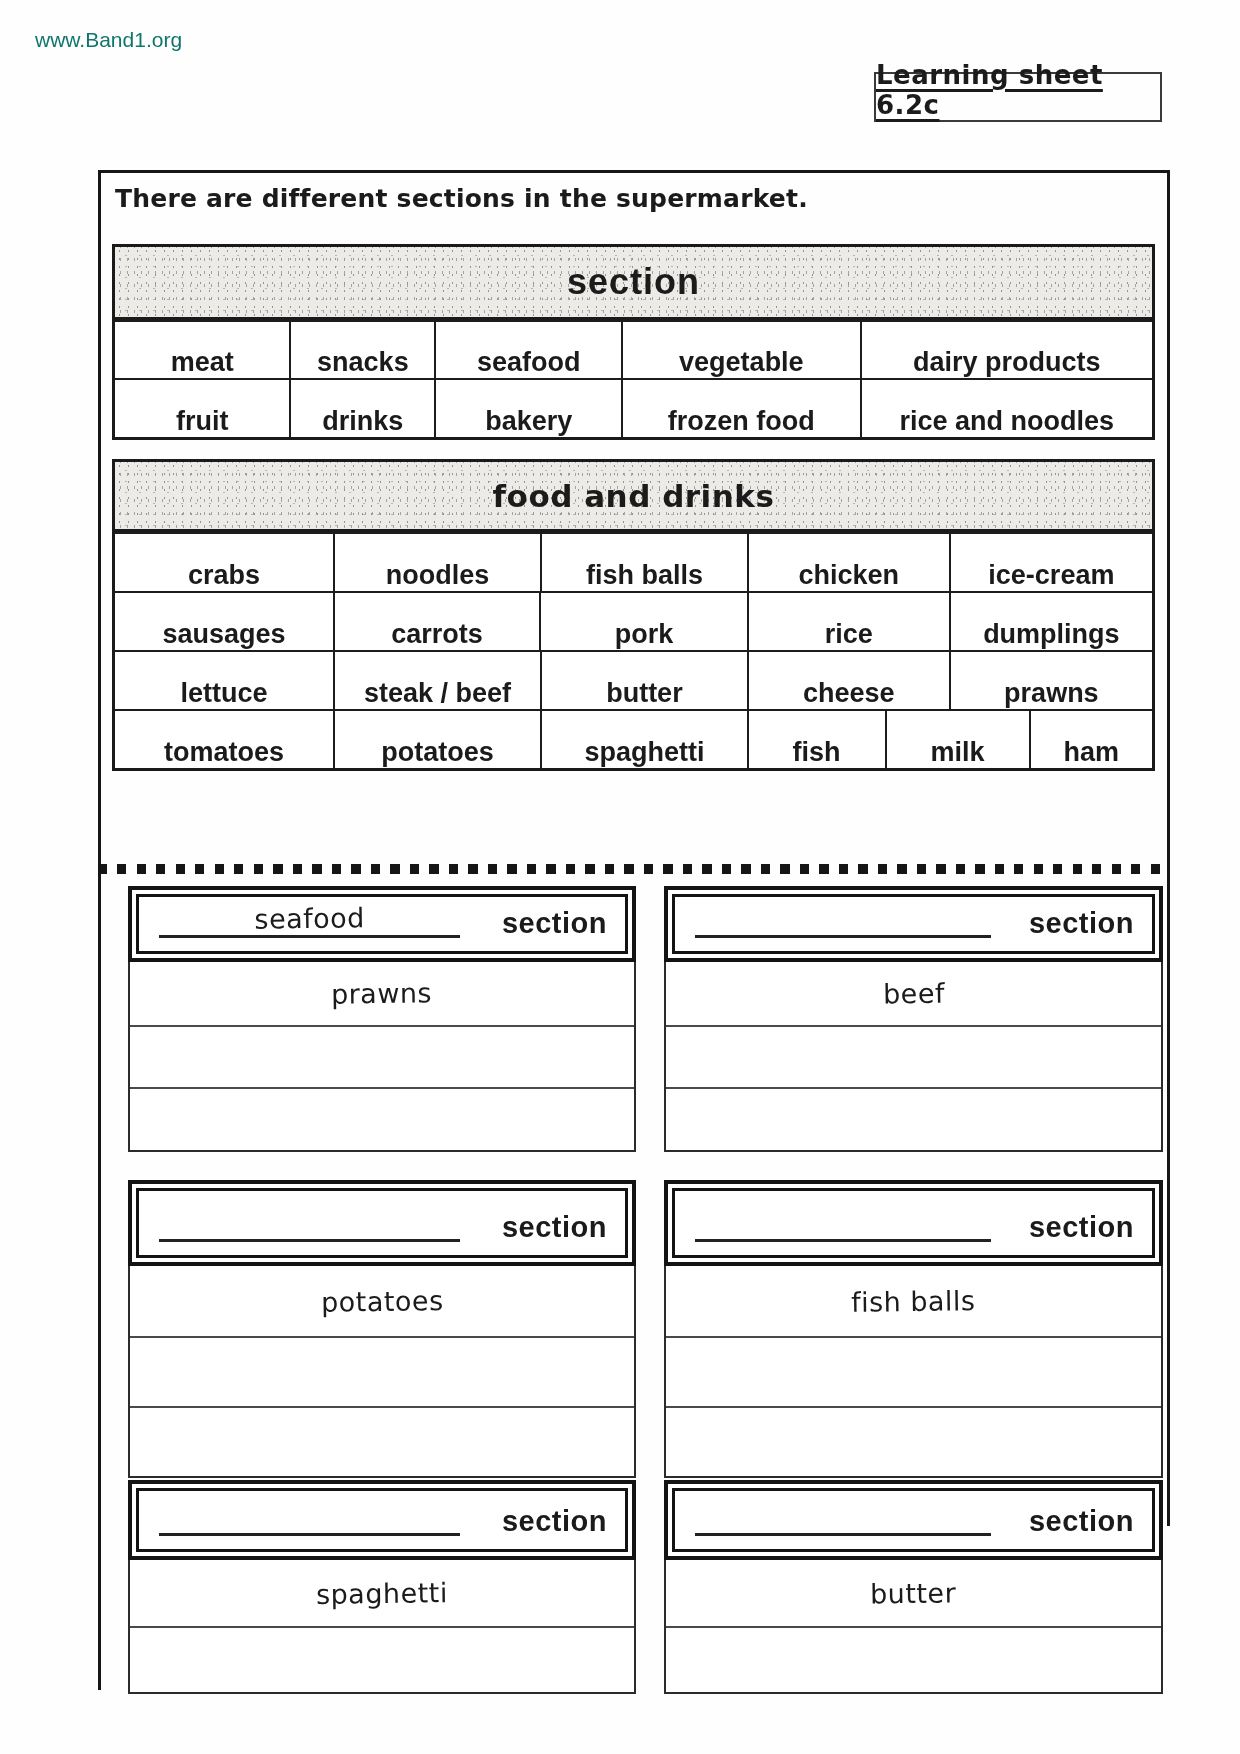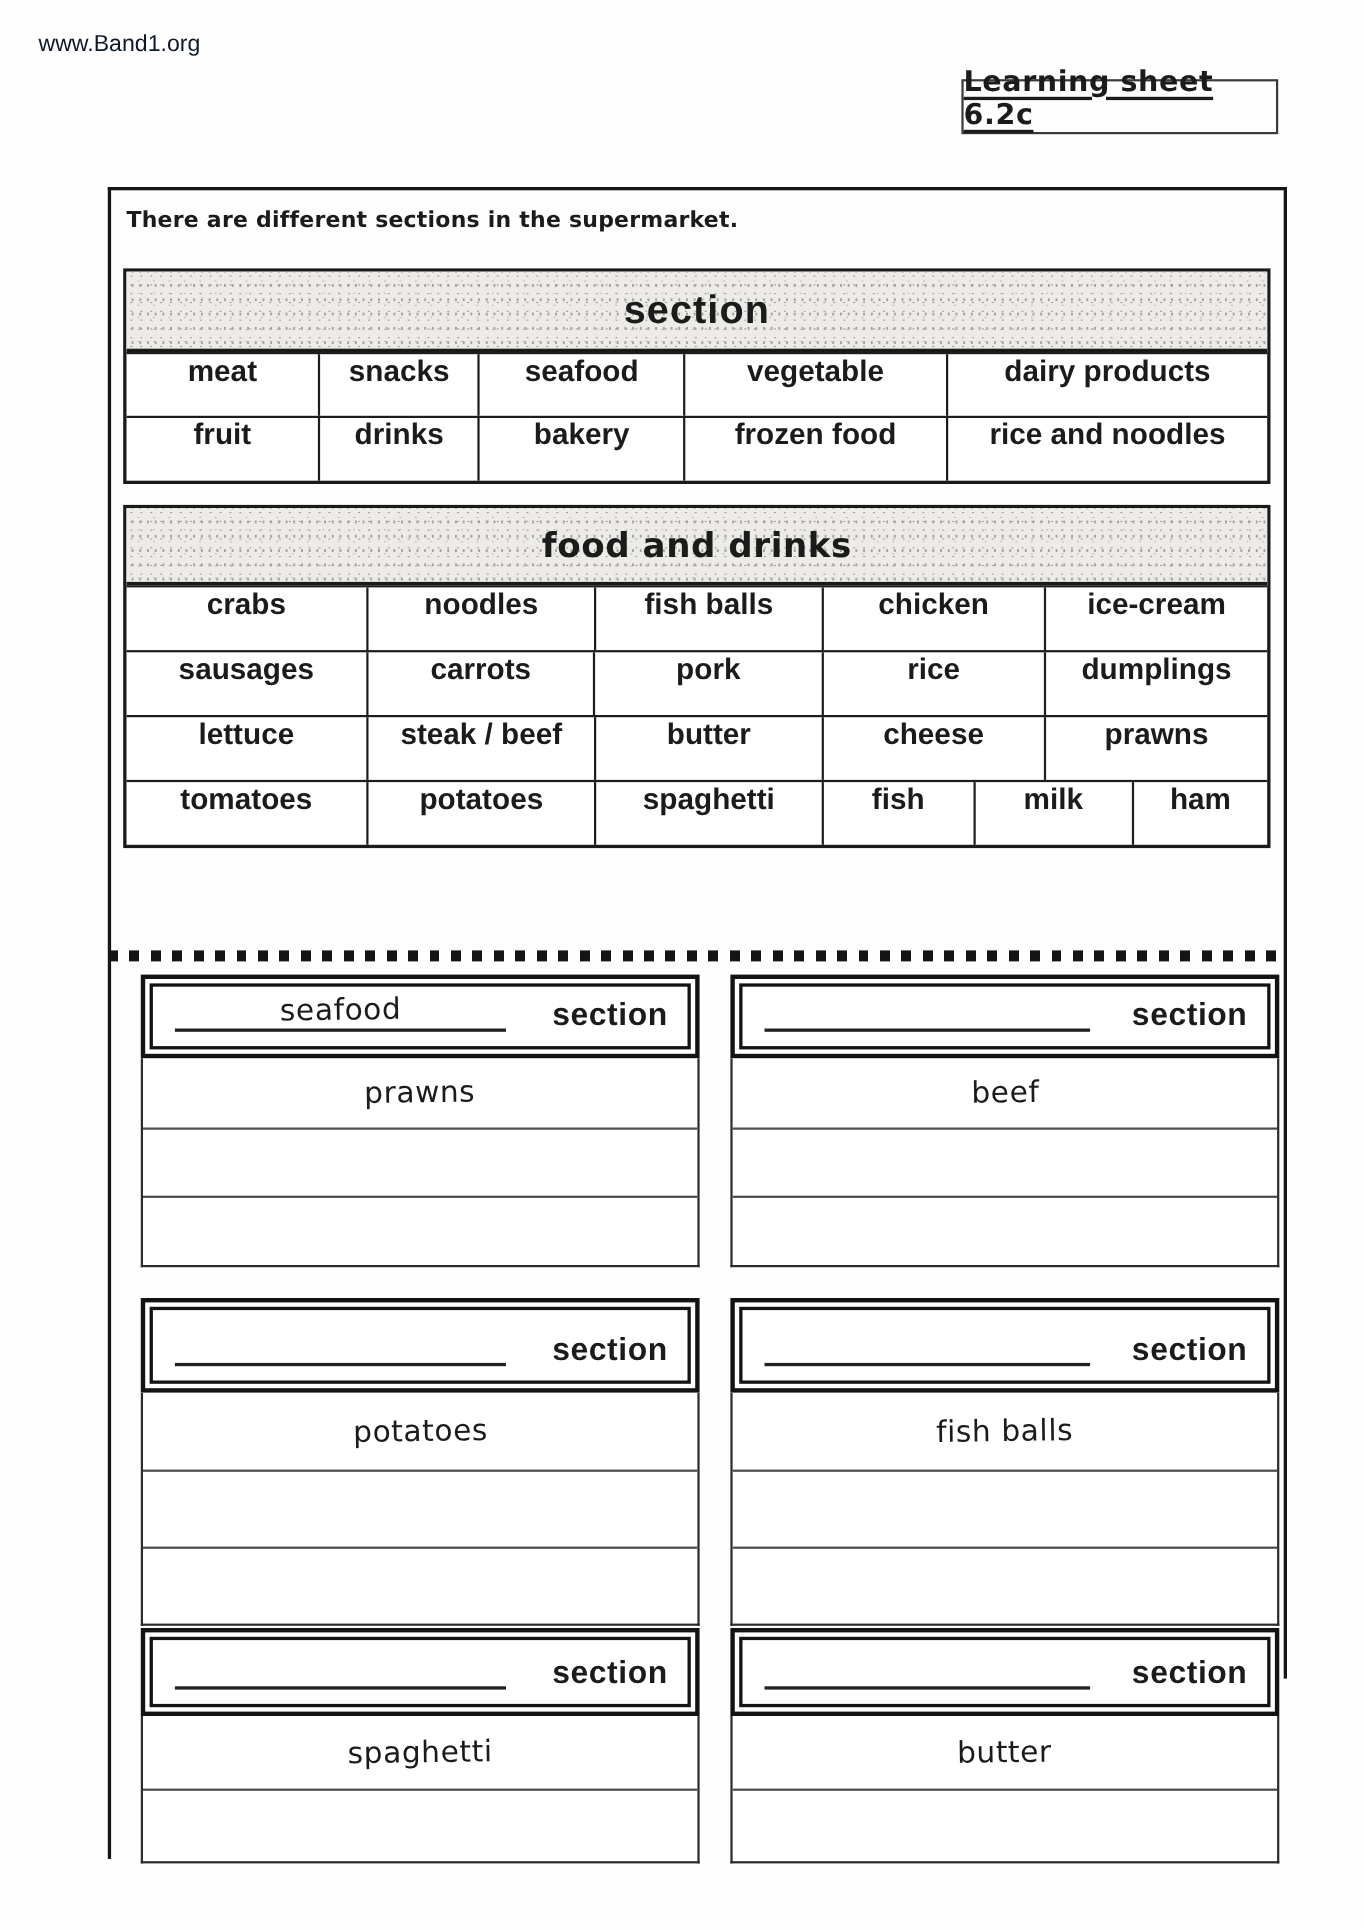--- a/index.html
+++ b/index.html
@@ -5,39 +5,39 @@
   * { margin:0; padding:0; box-sizing:border-box; }
   html,body { background:#ffffff; }
   .page {
     position:relative; width:1240px; height:1754px; margin:0 auto;
     background:#fefefe; color:#1b1b1b; overflow:hidden;
     font-family:"DejaVu Sans", sans-serif;
   }
   .abs { position:absolute; }
 
   
-  .watermark { left:35px; top:28px; font-family:"Liberation Sans",sans-serif; font-size:21px; color:#0f172a; }
+  .watermark { left:35px; top:28px; font-family:"Liberation Sans",sans-serif; font-size:21px; color:#0f766e; }
   .sheet-label {
     left:874px; top:72px; width:288px; height:50px;
     border:2px solid #3a3a3a; display:flex; align-items:flex-end; justify-content:center;
   }
   .sheet-label span {
     font-size:26px; font-weight:800; letter-spacing:0.5px;
     text-decoration:underline; text-decoration-thickness:2.5px; text-underline-offset:5px;
   }
   .name-row { left:112px; top:120px; width:1060px; display:flex; align-items:flex-end; font-size:27px; font-weight:600; white-space:pre; }
   .blank-line { display:inline-block; border-bottom:3px solid #2a2a2a; height:30px; }
 
   
   .frame-top   { left:98px;  top:170px; width:1072px; border-top:3px solid #161616; }
   .frame-left  { left:98px;  top:170px; height:1520px; border-left:3px solid #161616; }
   .frame-right { left:1167px; top:170px; height:1356px; border-left:3px solid #161616; }
 
   
-  .instructions { left:115px; top:180px; width:950px; font-size:20px; font-weight:600; letter-spacing:0.2px; }
+  .instructions { left:115px; top:180px; width:950px; font-size:25px; font-weight:600; letter-spacing:0.2px; }
   .instructions .line { line-height:38px; }
   .uline-bold {
     font-weight:800;
     text-decoration:underline; text-decoration-thickness:3px; text-underline-offset:5px;
   }
   .instructions .gap { display:inline-block; width:7px; }
 
   
   .tbl { border:3px solid #1a1a1a; background:#ffffff; }
   .tbl-header {
@@ -49,21 +49,21 @@
       radial-gradient(#b7b5af 0.8px, transparent 0.9px),
       radial-gradient(#a5a39d 0.7px, transparent 0.8px);
     background-size:9px 8px, 14px 11px, 7px 13px;
     background-position:0 0, 4px 3px, 2px 6px;
   }
   .sec-title { font-family:"Liberation Sans",sans-serif; font-weight:800; font-size:36px; letter-spacing:1px; }
   .food-title { font-weight:700; font-size:31px; letter-spacing:0.5px; }
   .tbl-row { display:flex; border-top:2.5px solid #1c1c1c; }
   .tbl-row:first-of-type { border-top:none; }
   .cell {
-    display:flex; align-items:flex-start; justify-content:center;
+    display:flex; align-items:flex-end; justify-content:center;
     border-right:2.5px solid #1c1c1c;
     font-family:"Liberation Sans",sans-serif; font-weight:700; font-size:27px;
     white-space:nowrap;
   }
   .cell:last-child { border-right:none; }
 
   
   .dotted {
     left:98px; top:864px; width:1069px; height:10px;
     background:repeating-linear-gradient(90deg, #151515 0 9px, transparent 9px 19.5px);

